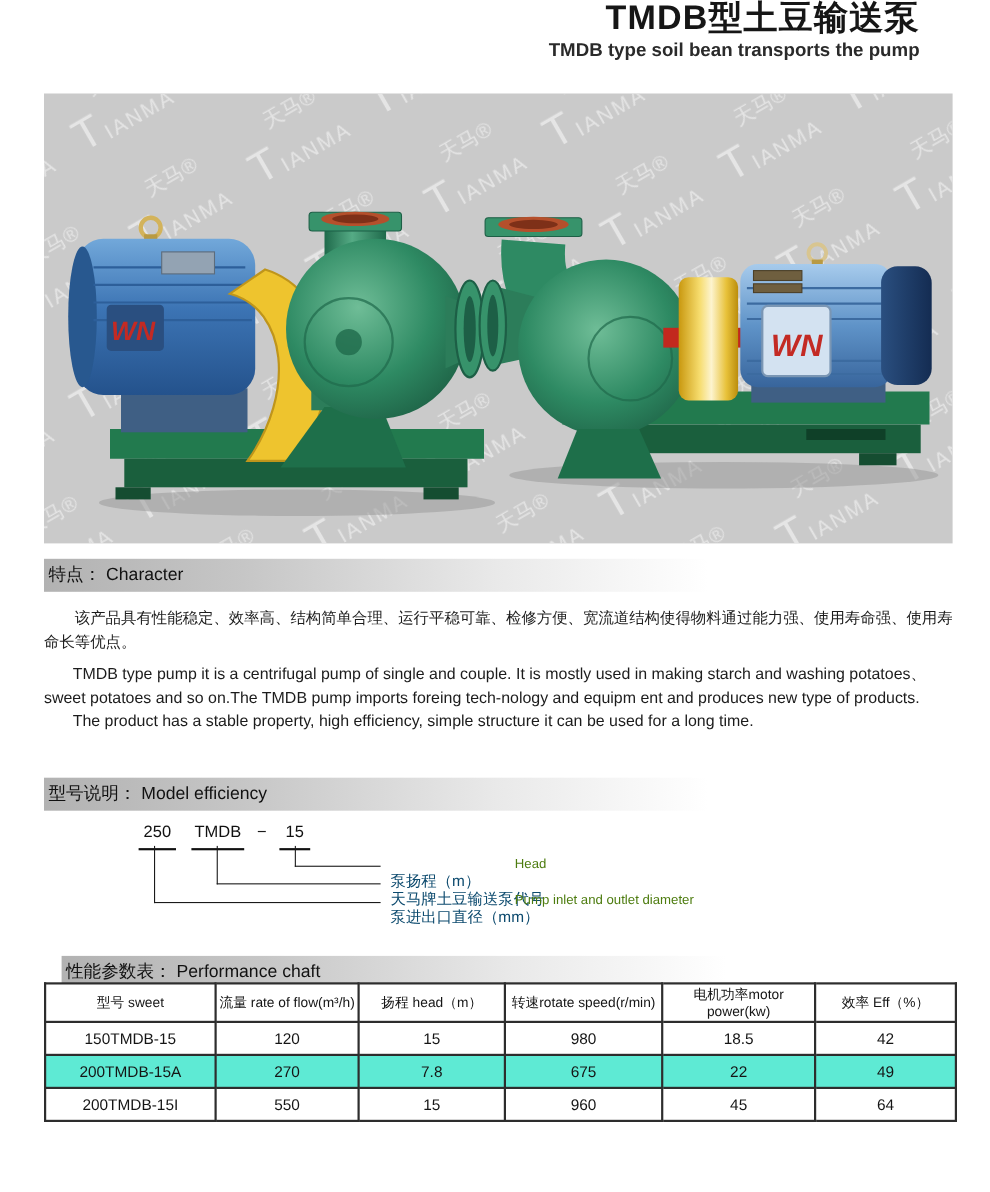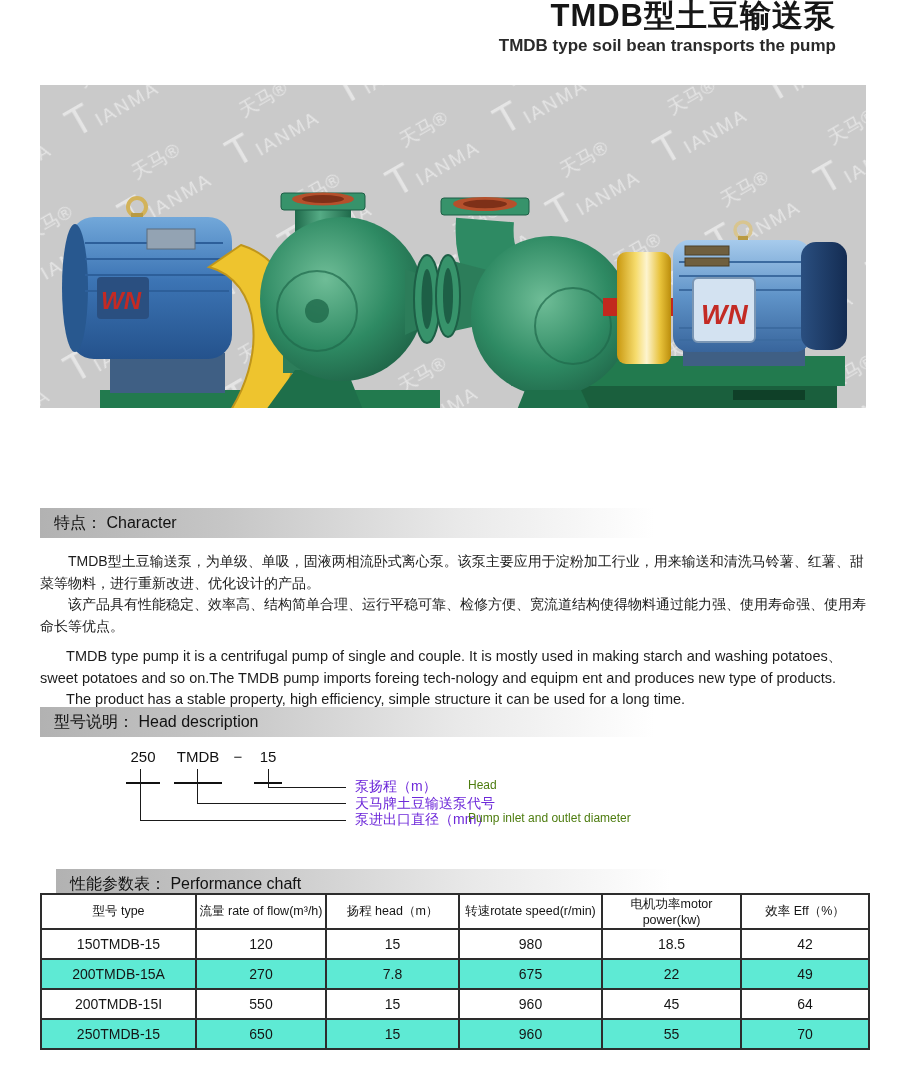--- a/index.html
+++ b/index.html
@@ -7,56 +7,56 @@
     width:900px;height:1084px;position:relative;background:#ffffff;
     font-family:"Liberation Sans","DejaVu Sans",sans-serif;color:#1b1b1b;
     overflow:hidden;
   }
   
   .title-block{position:absolute;top:-2px;right:64px;text-align:right;}
   .title-cn{font-size:31px;font-weight:bold;letter-spacing:1px;color:#161616;line-height:36px;}
   .title-en{font-size:17px;font-weight:bold;color:#2a2a2a;line-height:22px;margin-top:1px;text-align:right;}
 
   
-  .photo-area{position:absolute;left:40px;top:85px;width:826px;height:323px;background:#cacaca;overflow:hidden;}
+  .photo-area{position:absolute;left:40px;top:85px;width:826px;height:409px;background:#cacaca;overflow:hidden;}
   .photo-area svg{position:absolute;}
   .wm-layer{left:0;top:0;}
   .pump-left{left:15px;top:100px;}
   .pump-right{left:393px;top:105px;}
 
   
   .section-bar{
     position:absolute;left:40px;width:600px;height:30px;line-height:30px;
-    padding-left:14px;font-size:16px;color:#111;
+    padding-left:4px;font-size:16px;color:#111;
     background:linear-gradient(90deg,#b2b2b2 0%,#c6c6c6 30%,#e9e9e9 68%,#ffffff 100%);
   }
   .bar-character{top:508px;}
   .bar-model{top:707px;}
   .bar-performance{top:869px;margin-left:16px;}
 
   
   .char-text{position:absolute;left:40px;top:551px;width:828px;font-size:14px;line-height:21.5px;color:#1c1c1c;}
   .char-text p{margin:0;}
   .char-text p.cn{text-indent:2em;}
   .char-text p.en{text-indent:1.8em;font-size:14.5px;}
   .char-text p.en.first{margin-top:9px;}
 
   
   .model-diagram{position:absolute;left:40px;top:740px;width:828px;height:100px;}
   .model-diagram .code{position:absolute;top:8px;font-size:15px;color:#111;text-align:center;
-    border-bottom:2px solid #111;padding-bottom:17px;}
+    border-bottom:2px solid #111;padding-bottom:6px;}
   .code-size{left:86px;width:34px;}
   .code-series{left:134px;width:48px;}
   .code-dash{left:190px;width:16px;border-bottom:none !important;position:absolute;top:8px;font-size:15px;text-align:center;}
   .code-head{left:214px;width:28px;}
   .connector{position:absolute;border-left:1px solid #1a1a1a;border-bottom:1px solid #1a1a1a;}
   .conn-head{left:228px;top:29px;width:77px;height:18px;}
   .conn-series{left:157px;top:29px;width:148px;height:34px;}
   .conn-size{left:100px;top:29px;width:205px;height:51px;}
-  .callout-cn{position:absolute;left:315px;width:150px;font-size:14px;color:#6d28d9;white-space:nowrap;}
+  .callout-cn{position:absolute;left:315px;width:150px;font-size:14px;color:#0c4a6e;white-space:nowrap;margin-top:14px;}
   .callout-en{position:absolute;left:428px;width:260px;font-size:12px;color:#4d7c0f;white-space:nowrap;}
   .row1{top:38px;} .row2{top:55px;} .row3{top:71px;}
 
   
   .perf-table{position:absolute;left:40px;top:893px;width:828px;border-collapse:collapse;table-layout:fixed;}
   .perf-table th,.perf-table td{
     border:2px solid #2d2d2d;text-align:center;vertical-align:middle;
     height:26px;padding:1px 2px;background:#ffffff;
   }
   .perf-table th{font-size:12.5px;font-weight:normal;color:#151515;}
@@ -221,27 +221,26 @@
       <rect x="260" y="88" width="62" height="64" rx="5" fill="#d3e2f1" stroke="#7a96b4" stroke-width="2"></rect>
       <text x="268" y="134" font-size="28" font-weight="bold" font-style="italic" fill="#c32a24">WN</text>
       <rect x="368" y="52" width="46" height="108" rx="15" fill="url(#capNavy)"></rect>
     </g>
   </svg>
 </div>
 
 <div class="section-bar bar-character">特点： Character</div>
 
 <div class="char-text">
-  <p class="cn">TMDB型土豆输送泵，为单级、单吸，固液两相流卧式离心泵。该泵主要应用于淀粉加工行业，用来输送和清洗马铃薯、红薯、甜菜等物料，进行重新改进、优化设计的产品。</p>
   <p class="cn">该产品具有性能稳定、效率高、结构简单合理、运行平稳可靠、检修方便、宽流道结构使得物料通过能力强、使用寿命强、使用寿命长等优点。</p>
   <p class="en first">TMDB type pump it is a centrifugal pump of single and couple. It is mostly used in making starch and washing potatoes、 sweet potatoes and so on.The TMDB pump imports foreing tech-nology and equipm ent and produces new type of products.</p>
   <p class="en">The product has a stable property, high efficiency, simple structure it can be used for a long time.</p>
 </div>
 
-<div class="section-bar bar-model">型号说明： Head description</div>
+<div class="section-bar bar-model">型号说明： Model efficiency</div>
 
 <div class="model-diagram">
   <span class="code code-size">250</span>
   <span class="code code-series">TMDB</span>
   <span class="code-dash">−</span>
   <span class="code code-head">15</span>
 
   <div class="connector conn-head"></div>
   <div class="connector conn-series"></div>
   <div class="connector conn-size"></div>
@@ -259,21 +258,21 @@
   <colgroup>
     <col style="width:155px">
       <col style="width:130px">
       <col style="width:133px">
     <col style="width:143px">
       <col style="width:139px">
       <col style="width:128px">
   </colgroup>
   <thead>
     <tr>
-      <th>型号 type</th>
+      <th>型号 sweet</th>
       <th>流量 rate of flow(m³/h)</th>
       <th>扬程 head（m）</th>
       <th>转速rotate speed(r/min)</th>
       <th>电机功率motor power(kw)</th>
       <th>效率 Eff（%）</th>
     </tr>
   </thead>
   <tbody>
     <tr>
       <td>150TMDB-15</td>
@@ -292,22 +291,14 @@
       <td>49</td>
     </tr>
     <tr>
       <td>200TMDB-15I</td>
       <td>550</td>
       <td>15</td>
       <td>960</td>
       <td>45</td>
       <td>64</td>
     </tr>
-    <tr class="alt">
-      <td>250TMDB-15</td>
-      <td>650</td>
-      <td>15</td>
-      <td>960</td>
-      <td>55</td>
-      <td>70</td>
-    </tr>
   </tbody>
 </table>
 
 </body></html>

